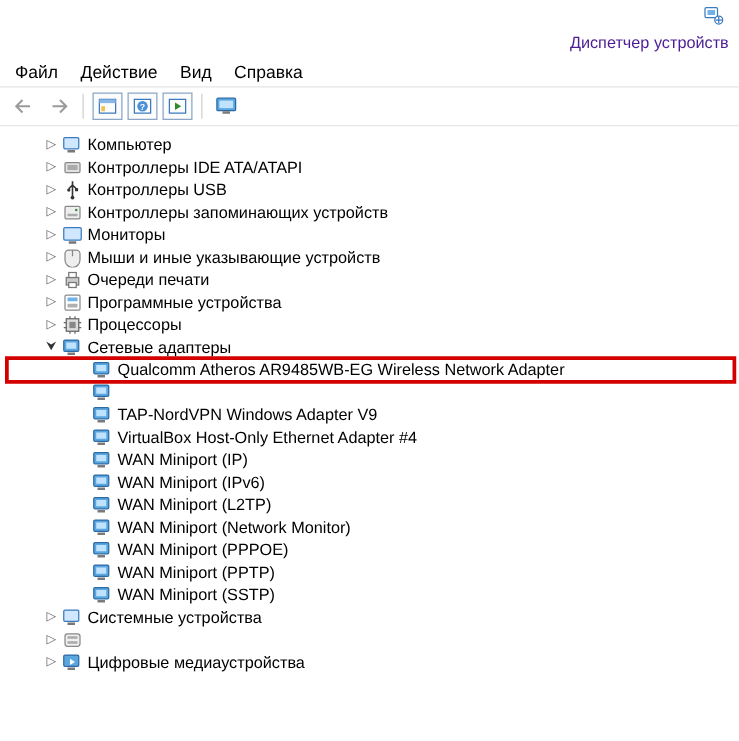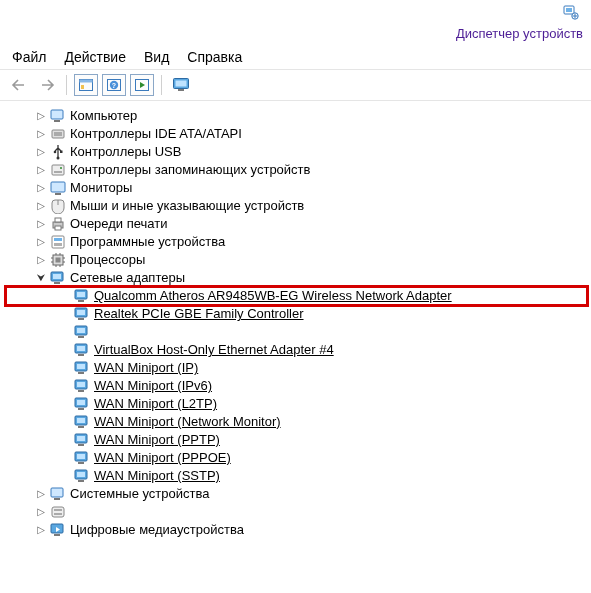--- a/index.html
+++ b/index.html
@@ -84,21 +84,21 @@
     margin-right: 4px;
     flex-shrink: 0;
   }
   .label { }
   .highlight {
     outline: 3px solid #d40000;
     outline-offset: -1px;
     padding: 1px 2px;
   }
   .ind2 { padding-left: 28px; }
-  .ind3 { padding-left: 52px; text-decoration: underline; }
+  .ind3 { padding-left: 52px; }
 </style>
 </head>
 <body>
 
 <div class="window-title">
   <svg class="icon" viewBox="0 0 16 16">
     <rect x="1" y="2" width="10" height="8" rx="1" fill="#fff" stroke="#3a7abd" stroke-width="1"></rect>
     <rect x="3" y="4" width="6" height="4" fill="#6fb2e8"></rect>
     <circle cx="12" cy="12" r="3.2" fill="#fff" stroke="#3a7abd" stroke-width="1"></circle>
     <path d="M12 9.5v5M9.5 12h5" stroke="#3a7abd" stroke-width="1"></path>
@@ -263,29 +263,29 @@
       </svg>
     <span class="label">Qualcomm Atheros AR9485WB-EG Wireless Network Adapter</span>
   </div>
   <div class="node ind3">
     <span class="tw blank">·</span>
     <svg class="icon" viewBox="0 0 16 16">
         <rect x="1" y="2" width="12" height="9" rx="1" fill="#5aa7e0" stroke="#2d6aa3"></rect>
         <rect x="3" y="4" width="8" height="5" fill="#bfe3ff"></rect>
         <rect x="4" y="12" width="6" height="2" fill="#7a7a7a"></rect>
       </svg>
-    <span class="label">Realtek PCIe GBE Family Controller</span>
-  </div>
-  <div class="node ind3">
-    <span class="tw blank">·</span>
-    <svg class="icon" viewBox="0 0 16 16">
-        <rect x="1" y="2" width="12" height="9" rx="1" fill="#5aa7e0" stroke="#2d6aa3"></rect>
-        <rect x="3" y="4" width="8" height="5" fill="#bfe3ff"></rect>
-        <rect x="4" y="12" width="6" height="2" fill="#7a7a7a"></rect>
-      </svg>
+  </div>
+  <div class="node ind3">
+    <span class="tw blank">·</span>
+    <svg class="icon" viewBox="0 0 16 16">
+        <rect x="1" y="2" width="12" height="9" rx="1" fill="#5aa7e0" stroke="#2d6aa3"></rect>
+        <rect x="3" y="4" width="8" height="5" fill="#bfe3ff"></rect>
+        <rect x="4" y="12" width="6" height="2" fill="#7a7a7a"></rect>
+      </svg>
+    <span class="label">TAP-NordVPN Windows Adapter V9</span>
   </div>
   <div class="node ind3">
     <span class="tw blank">·</span>
     <svg class="icon" viewBox="0 0 16 16">
         <rect x="1" y="2" width="12" height="9" rx="1" fill="#5aa7e0" stroke="#2d6aa3"></rect>
         <rect x="3" y="4" width="8" height="5" fill="#bfe3ff"></rect>
         <rect x="4" y="12" width="6" height="2" fill="#7a7a7a"></rect>
       </svg>
     <span class="label">VirtualBox Host-Only Ethernet Adapter #4</span>
   </div>
@@ -325,30 +325,30 @@
       </svg>
     <span class="label">WAN Miniport (Network Monitor)</span>
   </div>
   <div class="node ind3">
     <span class="tw blank">·</span>
     <svg class="icon" viewBox="0 0 16 16">
         <rect x="1" y="2" width="12" height="9" rx="1" fill="#5aa7e0" stroke="#2d6aa3"></rect>
         <rect x="3" y="4" width="8" height="5" fill="#bfe3ff"></rect>
         <rect x="4" y="12" width="6" height="2" fill="#7a7a7a"></rect>
       </svg>
+    <span class="label">WAN Miniport (PPPOE)</span>
+  </div>
+  <div class="node ind3">
+    <span class="tw blank">·</span>
+    <svg class="icon" viewBox="0 0 16 16">
+        <rect x="1" y="2" width="12" height="9" rx="1" fill="#5aa7e0" stroke="#2d6aa3"></rect>
+        <rect x="3" y="4" width="8" height="5" fill="#bfe3ff"></rect>
+        <rect x="4" y="12" width="6" height="2" fill="#7a7a7a"></rect>
+      </svg>
     <span class="label">WAN Miniport (PPTP)</span>
-  </div>
-  <div class="node ind3">
-    <span class="tw blank">·</span>
-    <svg class="icon" viewBox="0 0 16 16">
-        <rect x="1" y="2" width="12" height="9" rx="1" fill="#5aa7e0" stroke="#2d6aa3"></rect>
-        <rect x="3" y="4" width="8" height="5" fill="#bfe3ff"></rect>
-        <rect x="4" y="12" width="6" height="2" fill="#7a7a7a"></rect>
-      </svg>
-    <span class="label">WAN Miniport (PPPOE)</span>
   </div>
   <div class="node ind3">
     <span class="tw blank">·</span>
     <svg class="icon" viewBox="0 0 16 16">
         <rect x="1" y="2" width="12" height="9" rx="1" fill="#5aa7e0" stroke="#2d6aa3"></rect>
         <rect x="3" y="4" width="8" height="5" fill="#bfe3ff"></rect>
         <rect x="4" y="12" width="6" height="2" fill="#7a7a7a"></rect>
       </svg>
     <span class="label">WAN Miniport (SSTP)</span>
   </div>

